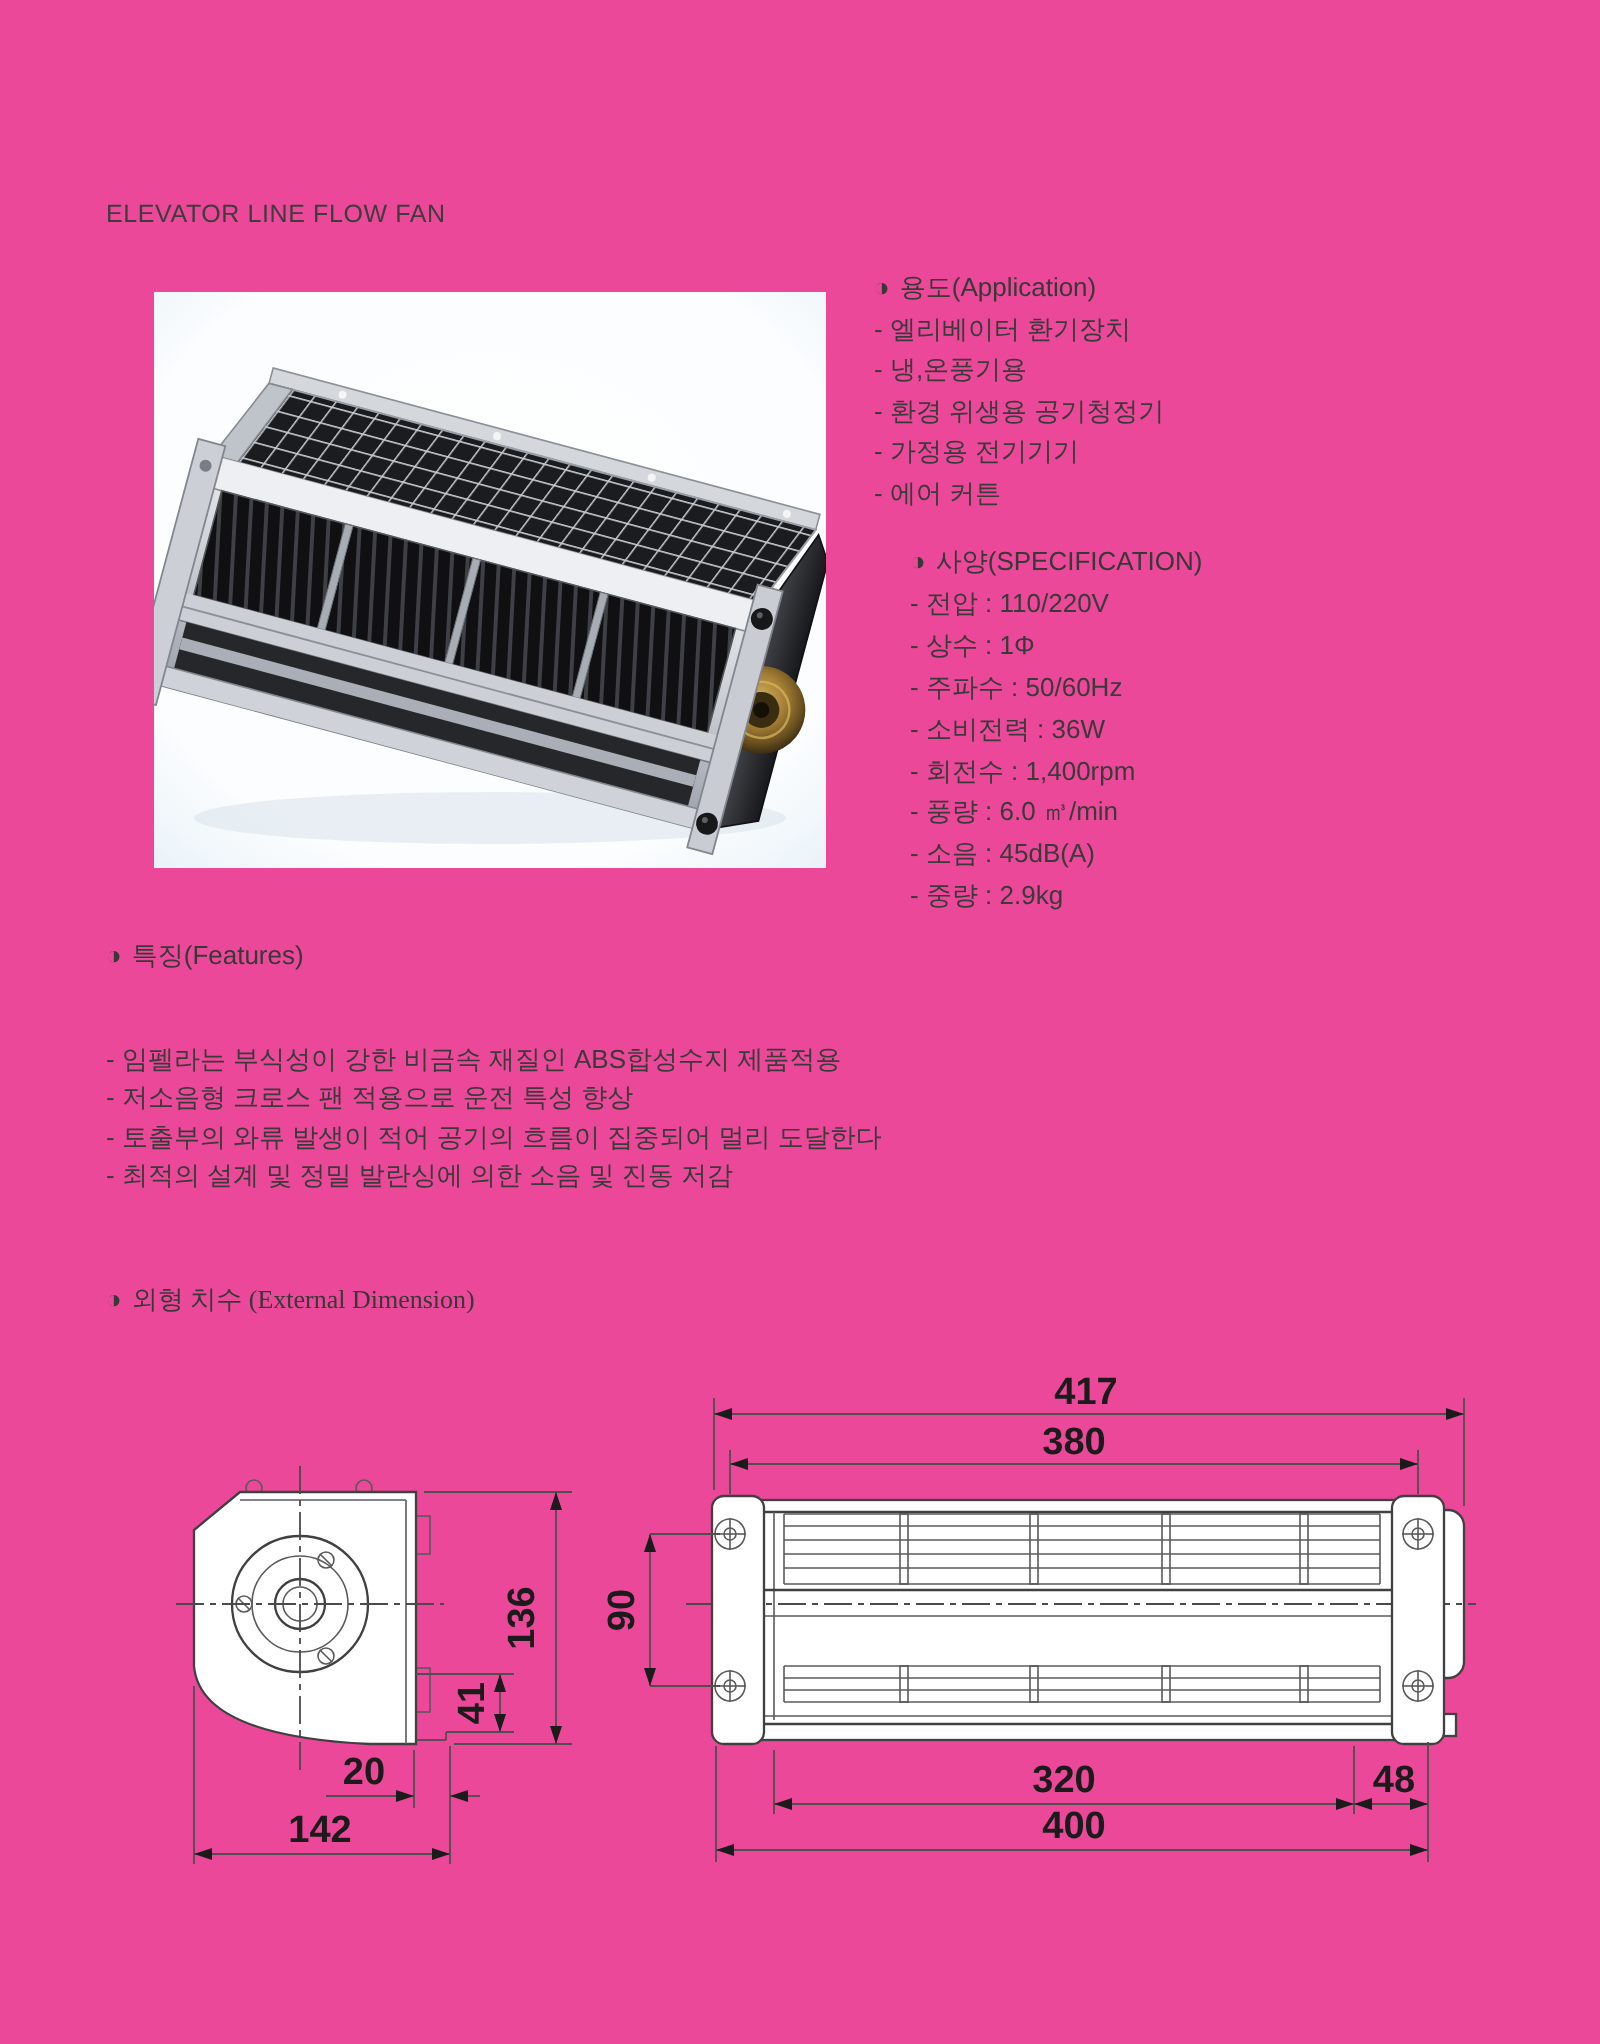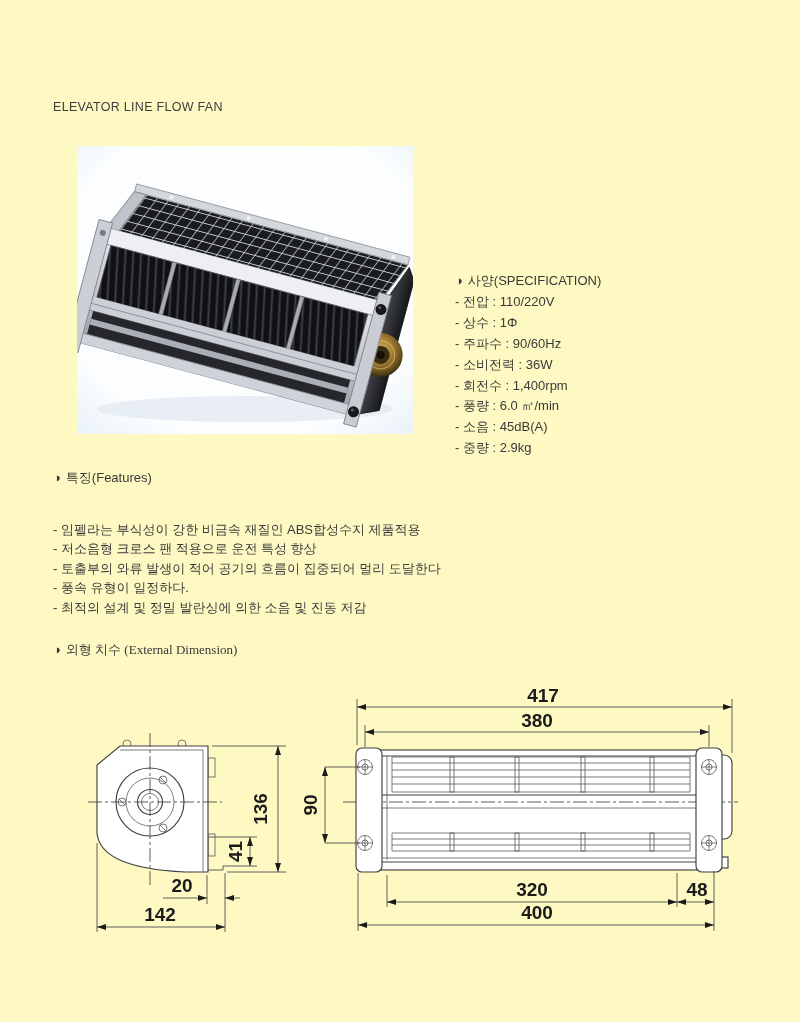--- a/index.html
+++ b/index.html
@@ -1,16 +1,16 @@
 <!DOCTYPE html>
 <html><head>
 <meta charset="utf-8">
 <style>
   html,body{margin:0;padding:0;background:#fff;}
-  .page{position:relative;width:800px;height:1022px;background:#fef9c3;overflow:hidden;
+  .page{position:relative;width:800px;height:1022px;background:#ec4899;overflow:hidden;
         font-family:"Liberation Sans","DejaVu Sans",sans-serif;color:#3a3a3a;}
   .abs{position:absolute;}
   .title{left:53px;top:100px;font-size:12.5px;letter-spacing:.3px;color:#3d3d3d;}
   .col-right{left:437px;width:345px;}
   .app-block{top:134px;line-height:20.6px;}
   .spec-block{top:271px;line-height:20.9px;margin-left:18px;}
   .sec-head{font-size:13px;color:#383838;white-space:nowrap;}
   .sec-head .bullet{margin-right:5px;font-size:13px;}
   .li{font-size:13px;color:#3a3a3a;white-space:nowrap;}
   .feat-head{left:53px;top:469px;text-align:center;}
@@ -103,44 +103,53 @@
       <circle cx="13" cy="126" r="3" fill="#787d85"></circle>
         <circle cx="13" cy="238" r="3" fill="#787d85"></circle>
       <rect x="295" y="112" width="13" height="136" fill="#c9cdd3" stroke="#82878f" stroke-width="0.9"></rect>
       <circle cx="301.5" cy="128" r="5.5" fill="#17181a"></circle>
         <circle cx="300" cy="126.5" r="1.5" fill="#5c5e63"></circle>
       <circle cx="301.5" cy="234" r="5.5" fill="#17181a"></circle>
         <circle cx="300" cy="232.5" r="1.5" fill="#5c5e63"></circle>
     </g>
   </svg>
 
+  <div class="abs col-right app-block">
+    <div class="sec-head">
+      <span class="bullet">◑</span><span>용도(Application)</span>
+    </div>
+    <div class="li">- 엘리베이터 환기장치</div>
+    <div class="li">- 냉,온풍기용</div>
+    <div class="li">- 환경 위생용 공기청정기</div>
+    <div class="li">- 가정용 전기기기</div>
+    <div class="li">- 에어 커튼</div>
+  </div>
 
   <div class="abs col-right spec-block">
     <div class="sec-head">
       <span class="bullet">◑</span><span>사양(SPECIFICATION)</span>
     </div>
     <div class="li">- 전압 : 110/220V</div>
     <div class="li">- 상수 : 1Φ</div>
-    <div class="li">- 주파수 : 90/60Hz</div>
+    <div class="li">- 주파수 : 50/60Hz</div>
     <div class="li">- 소비전력 : 36W</div>
     <div class="li">- 회전수 : 1,400rpm</div>
     <div class="li">- 풍량 : 6.0 ㎥/min</div>
     <div class="li">- 소음 : 45dB(A)</div>
     <div class="li">- 중량 : 2.9kg</div>
   </div>
 
   <div class="abs sec-head feat-head">
     <span class="bullet">◑</span><span>특징(Features)</span>
   </div>
 
   <div class="abs feat-list">
     <div class="li">- 임펠라는 부식성이 강한 비금속 재질인 ABS합성수지 제품적용</div>
     <div class="li">- 저소음형 크로스 팬 적용으로 운전 특성 향상</div>
     <div class="li">- 토출부의 와류 발생이 적어 공기의 흐름이 집중되어 멀리 도달한다</div>
-    <div class="li">- 풍속 유형이 일정하다.</div>
     <div class="li">- 최적의 설계 및 정밀 발란싱에 의한 소음 및 진동 저감</div>
   </div>
 
   <div class="abs sec-head ext-head">
     <span class="bullet">◑</span><span>외형 치수 (External Dimension)</span>
   </div>
 
   <svg class="abs drawing" viewBox="0 0 710 260" aria-hidden="true">
 
     <g>

